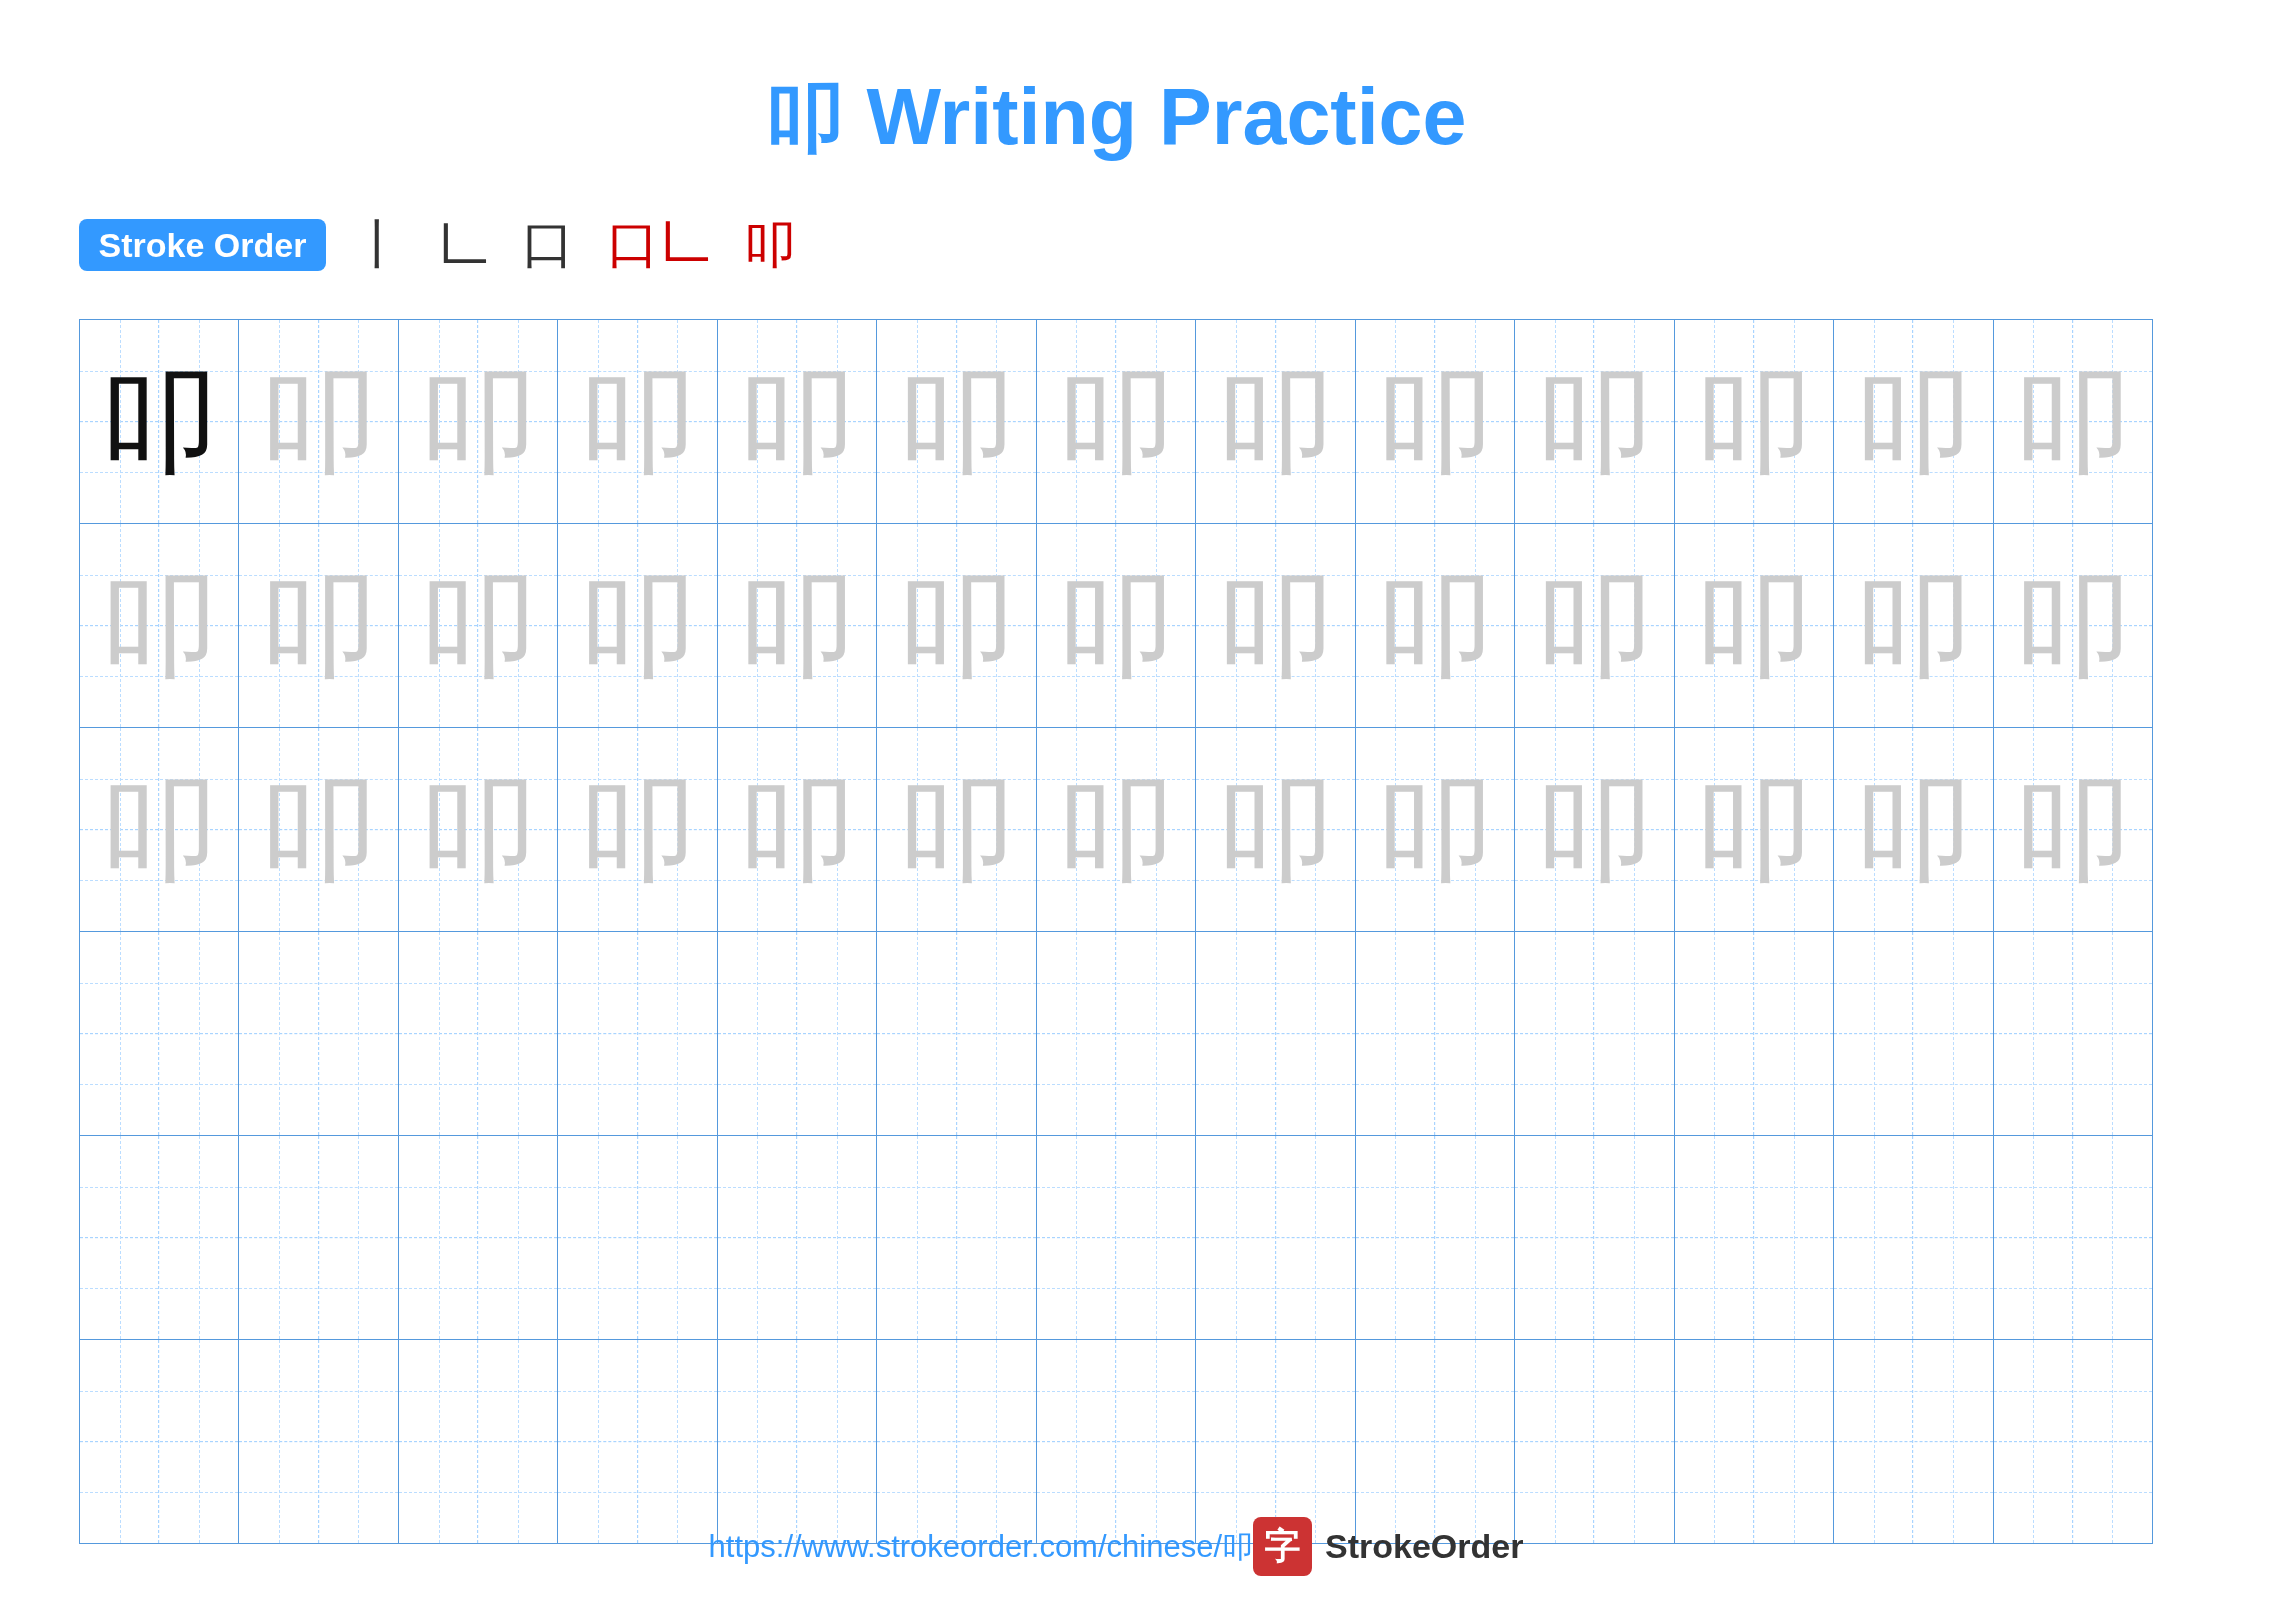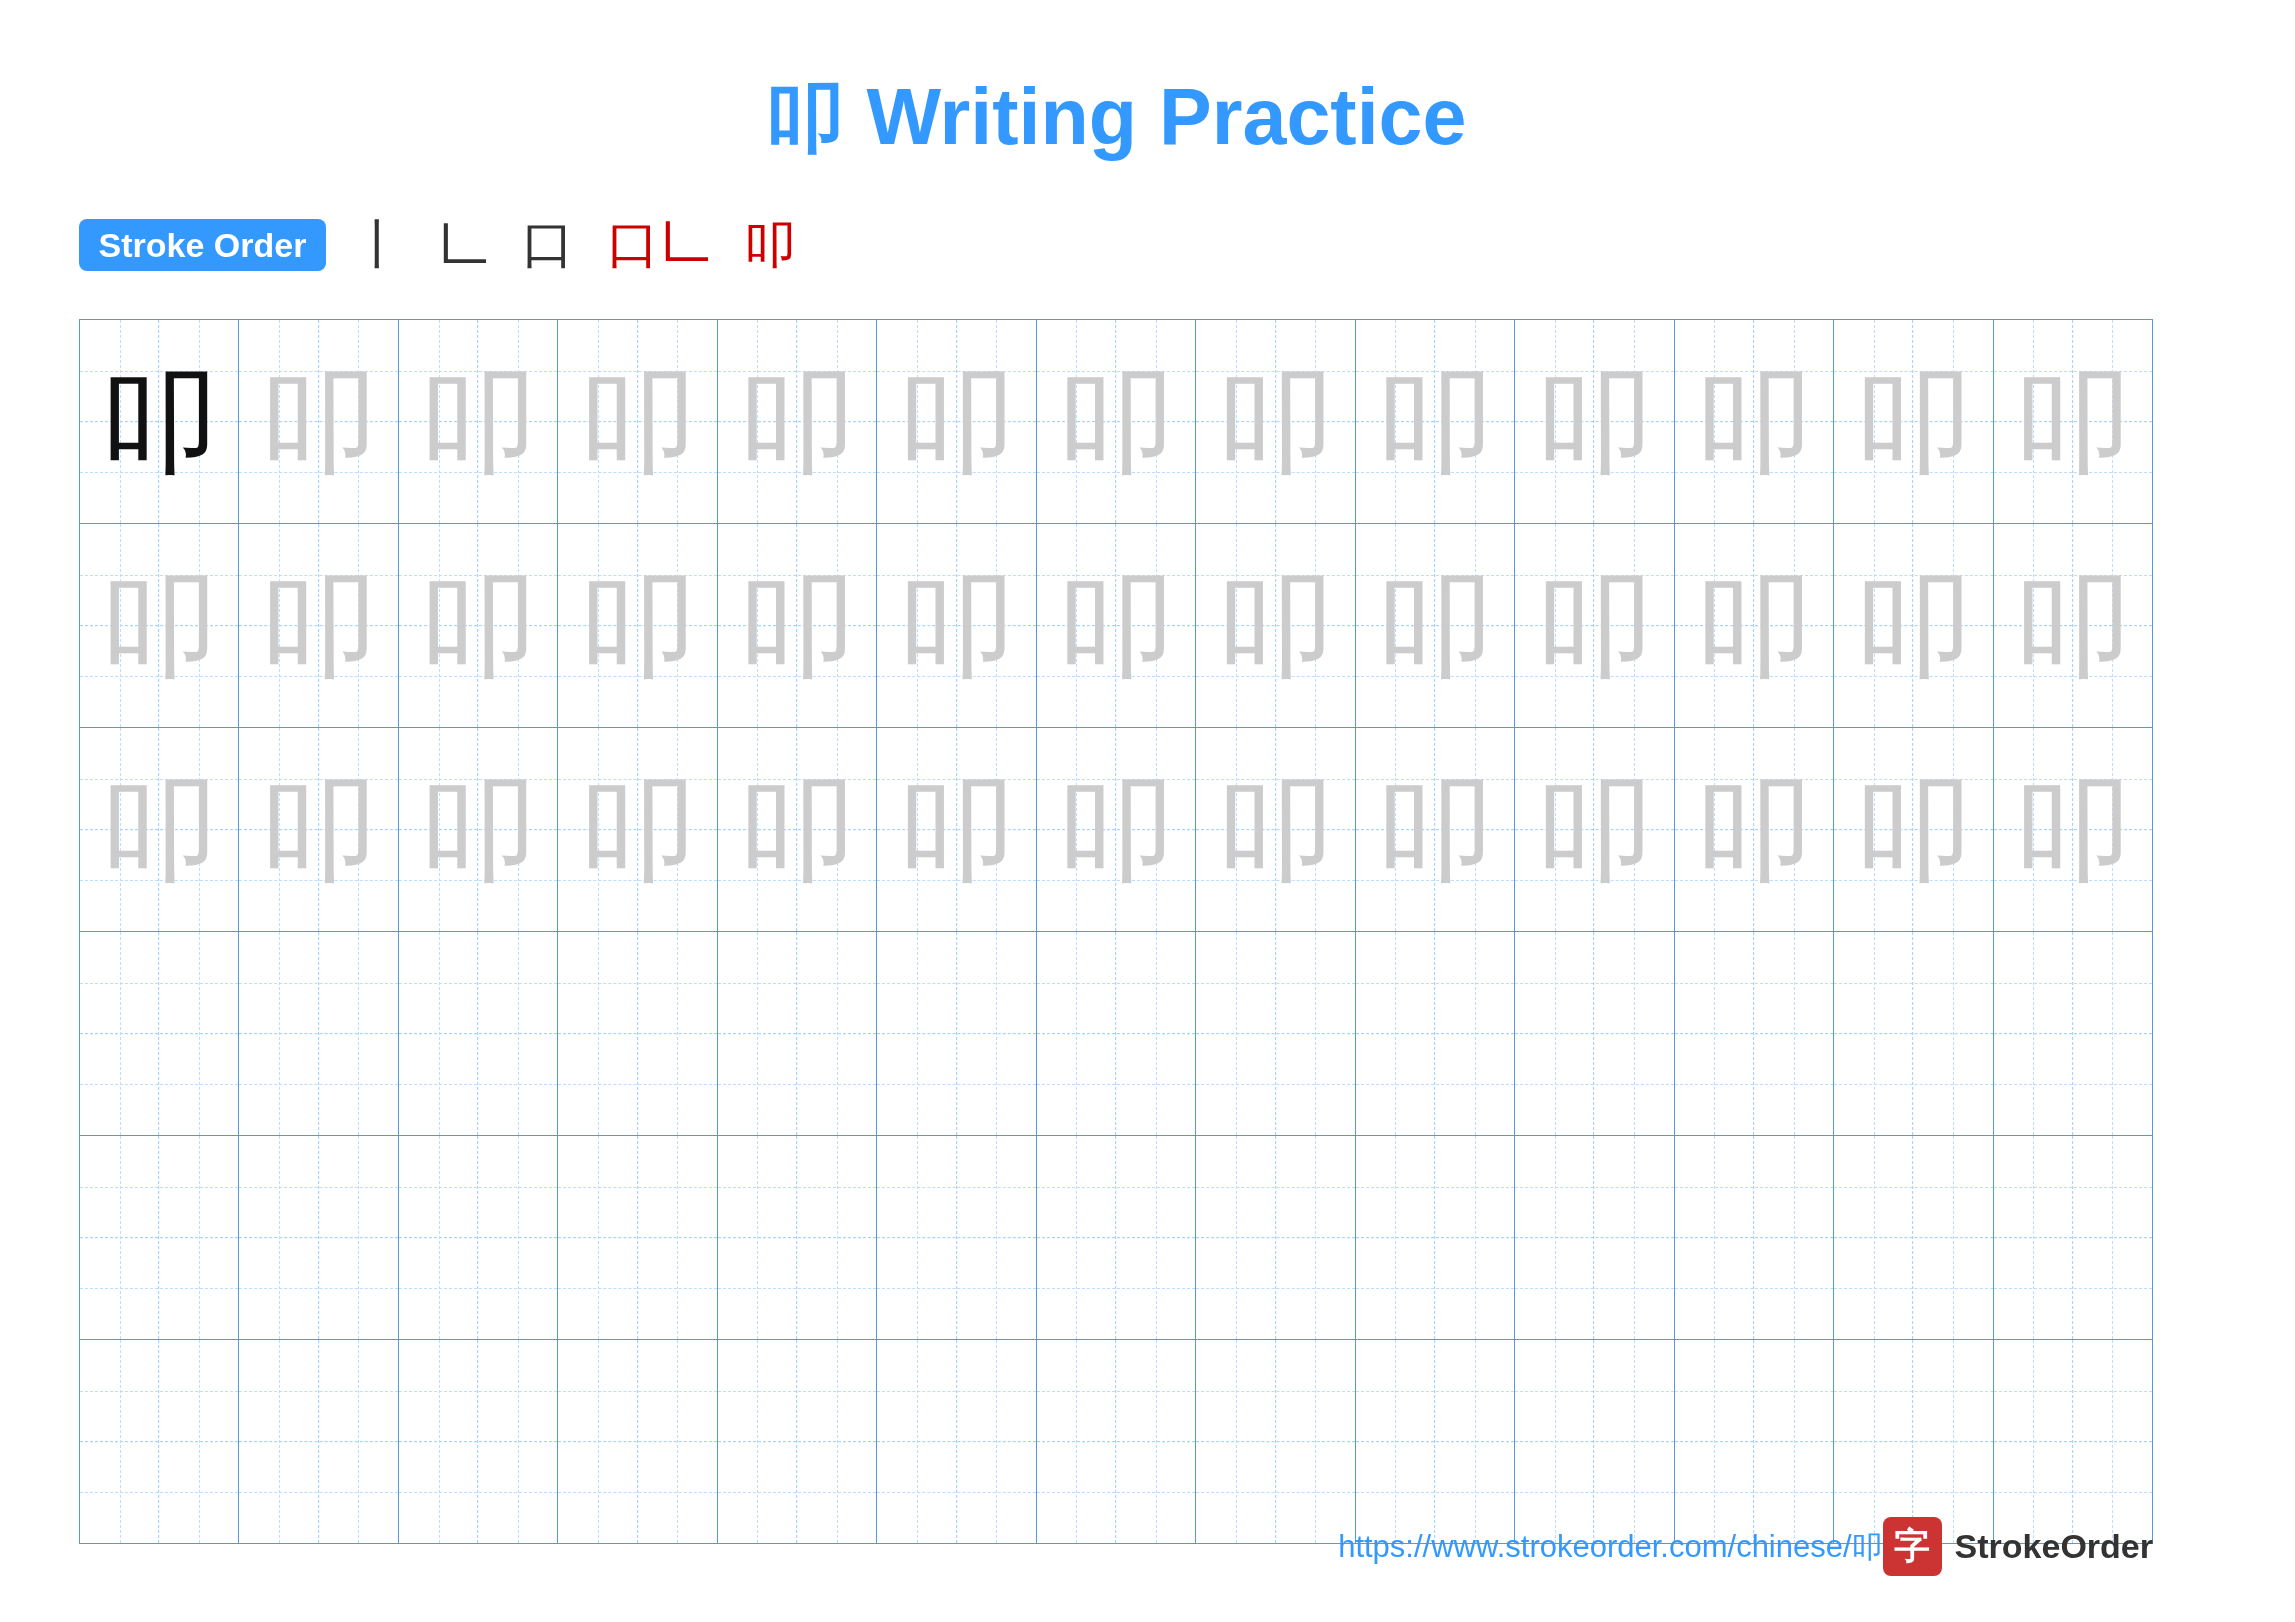--- a/index.html
+++ b/index.html
@@ -196,21 +196,21 @@
       height: 203px;
     }
 
     
     .footer {
       position: absolute;
       bottom: 46px;
       left: 79px;
       right: 79px;
       display: flex;
-      justify-content: flex-end;
+      justify-content: center;
       align-items: center;
     }
 
     .footer-url {
       color: #3399ff;
       font-size: 31px;
       font-family: Arial, sans-serif;
     }
 
     .footer-logo {

